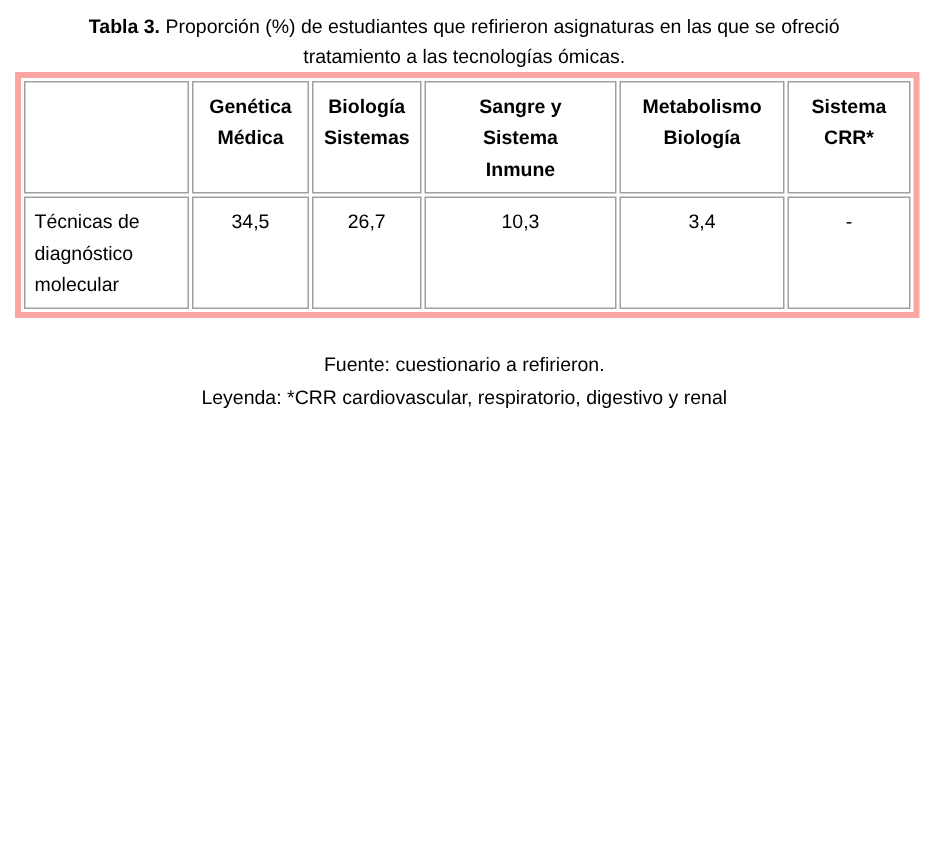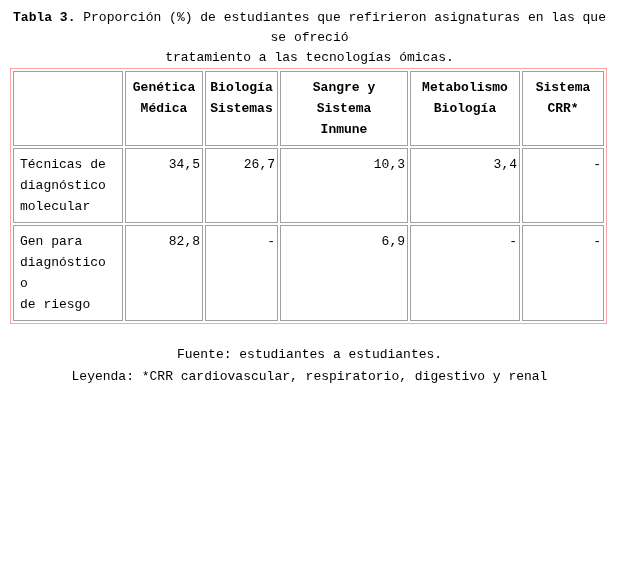--- a/index.html
+++ b/index.html
@@ -5,21 +5,21 @@
   html, body {
     margin: 0;
     padding: 0;
     background: #ffffff;
   }
   .page {
     position: relative;
     width: 619px;
     height: 571px;
     background: #ffffff;
-    font-family: Liberation Mono, monospace;
+    font-family: Liberation Sans, sans-serif;
     font-size: 13px;
     color: #000000;
     overflow: hidden;
   }
   .caption {
     padding: 8px 6px 0 6px;
     text-align: center;
     line-height: 20px;
   }
   .caption .prefix {
@@ -27,21 +27,21 @@
   }
   .caption .rest {
     white-space: pre-line;
   }
   table.omics {
     table-layout: fixed;
     width: 597px;
     margin: 0 0 0 10px;
     border-collapse: separate;
     border-spacing: 2px;
-    border: 1px solid #fca5a5;
+    border: 4px solid #fca5a5;
     background: #ffffff;
   }
   table.omics th,
   table.omics td {
     box-sizing: border-box;
     border: 1px solid #a0a0a0;
     vertical-align: top;
     line-height: 21px;
     white-space: pre-line;
     overflow: hidden;
@@ -50,21 +50,21 @@
     font-weight: bold;
     text-align: center;
     padding: 5px 2px;
   }
   table.omics td.label {
     text-align: left;
     padding: 5px 3px 5px 6px;
     margin-left: 27px;
   }
   table.omics td.value {
-    text-align: right;
+    text-align: center;
     padding: 5px 2px;
   }
   col.c0 { width: 110px; }
   col.c1 { width: 78px; }
   col.c2 { width: 73px; }
   col.c3 { width: 128px; }
   col.c4 { width: 110px; }
   col.c5 { width: 82px; }
   .footer {
     margin-top: 20px;
@@ -112,31 +112,21 @@
         <tr>
           <td class="label">Técnicas de
 diagnóstico
 molecular</td>
           <td class="value">34,5</td>
           <td class="value">26,7</td>
           <td class="value">10,3</td>
           <td class="value">3,4</td>
           <td class="value">-</td>
         </tr>
-        <tr>
-          <td class="label">Gen para
-diagnóstico o
-de riesgo</td>
-          <td class="value">82,8</td>
-          <td class="value">-</td>
-          <td class="value">6,9</td>
-          <td class="value">-</td>
-          <td class="value">-</td>
-        </tr>
       </tbody>
   </table>
 
   <div class="footer">
-    <div>Fuente: estudiantes a estudiantes.</div>
+    <div>Fuente: cuestionario a refirieron.</div>
     <div>Leyenda: *CRR cardiovascular, respiratorio, digestivo y renal</div>
   </div>
 
 </div>
 
 </body></html>

